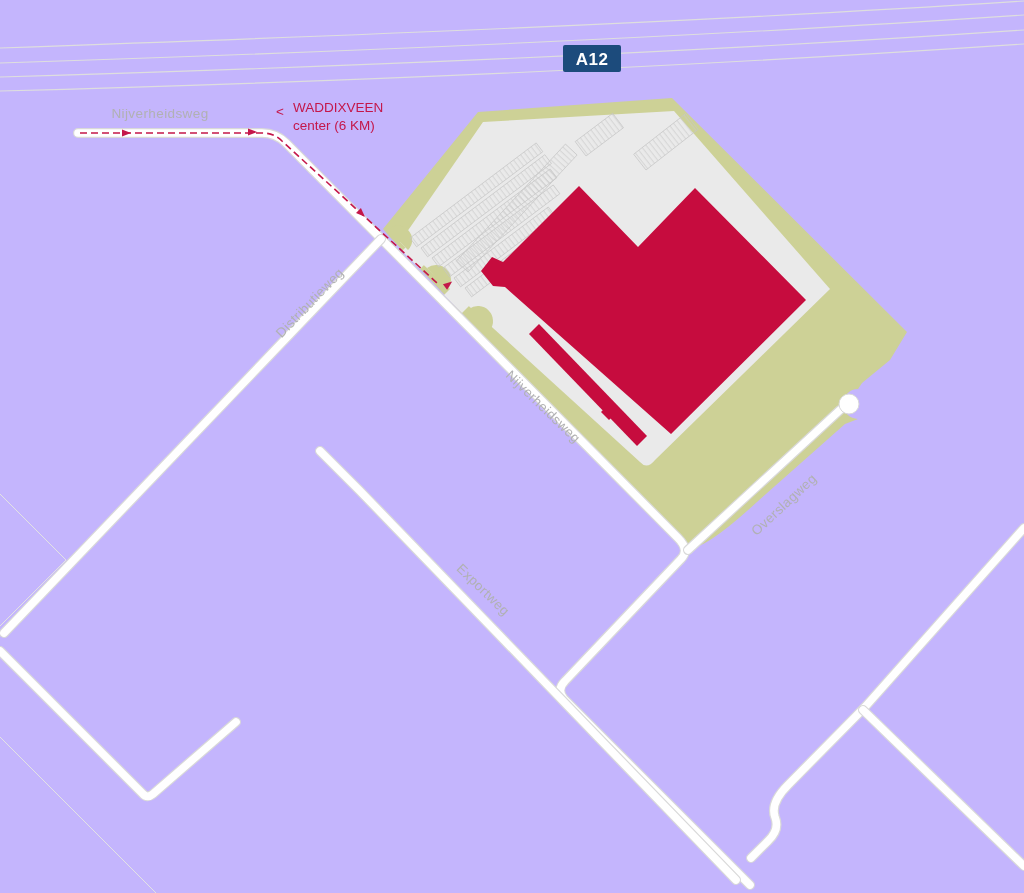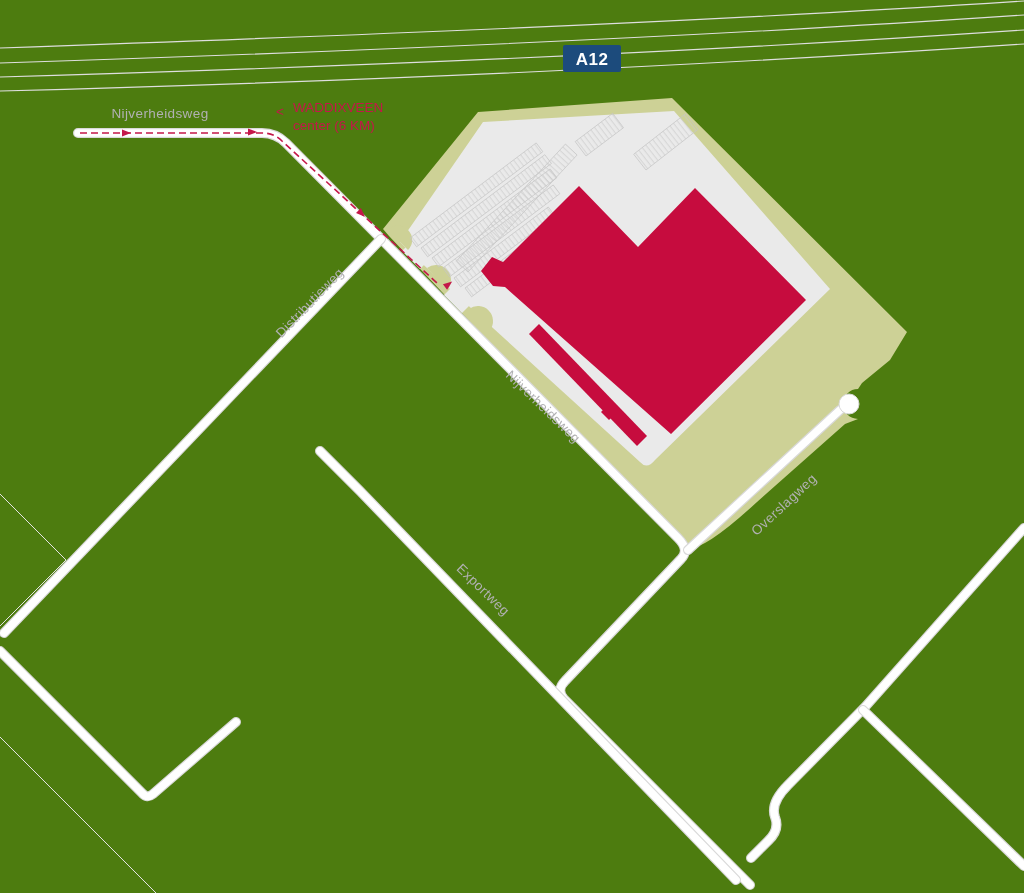--- a/index.html
+++ b/index.html
@@ -4,21 +4,21 @@
 <style>
   :root{
     --building:#c60c3e;
     --green:#cdd196;
     --pav:#eaeaea;
     --route:#c4174a;
     --badge:#1c4b7c;
     --label:#b1b1b3;
   }
   html,body{margin:0;padding:0;background:#ffffff;width:1024px;height:893px;overflow:hidden;}
-  #stage{position:relative;width:1024px;height:893px;background:#4d7c0f;}
+  #stage{position:relative;width:1024px;height:893px;background:#c4b5fd;}
   svg{position:absolute;left:0;top:0;}
   text{font-family:"Liberation Sans","DejaVu Sans",sans-serif;}
   .green{fill:var(--green);stroke:none;}
   .pav{fill:var(--pav);stroke:none;}
   .building{fill:var(--building);stroke:none;}
   .hwy{fill:none;stroke:#dedede;stroke-width:1.1;}
   .road-casing{fill:none;stroke:#d9d9d9;stroke-width:10;stroke-linejoin:round;stroke-linecap:round;}
   .road-fill{fill:none;stroke:#ffffff;stroke-width:7.6;stroke-linejoin:round;stroke-linecap:round;}
   .thinline{fill:none;stroke:#e3e3e3;stroke-width:1;}
   .pkrow{fill:url(#stalls);stroke:#c6c6c6;stroke-width:0.7;}

